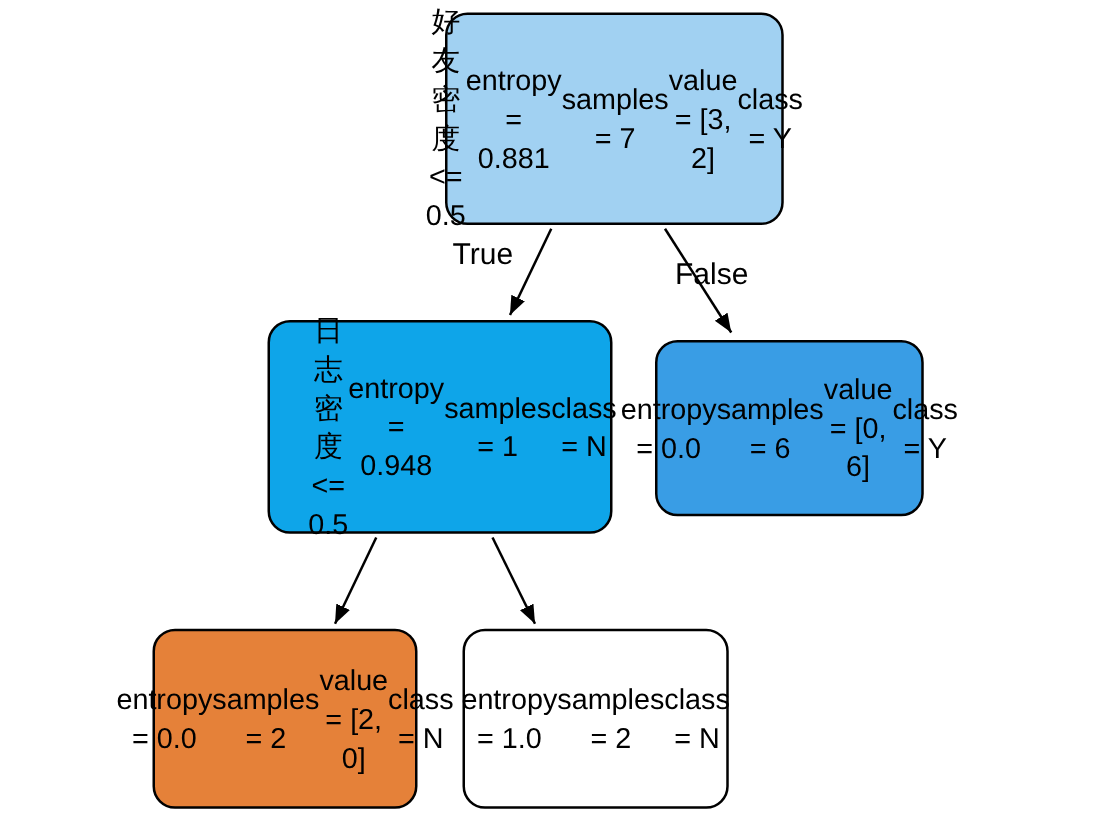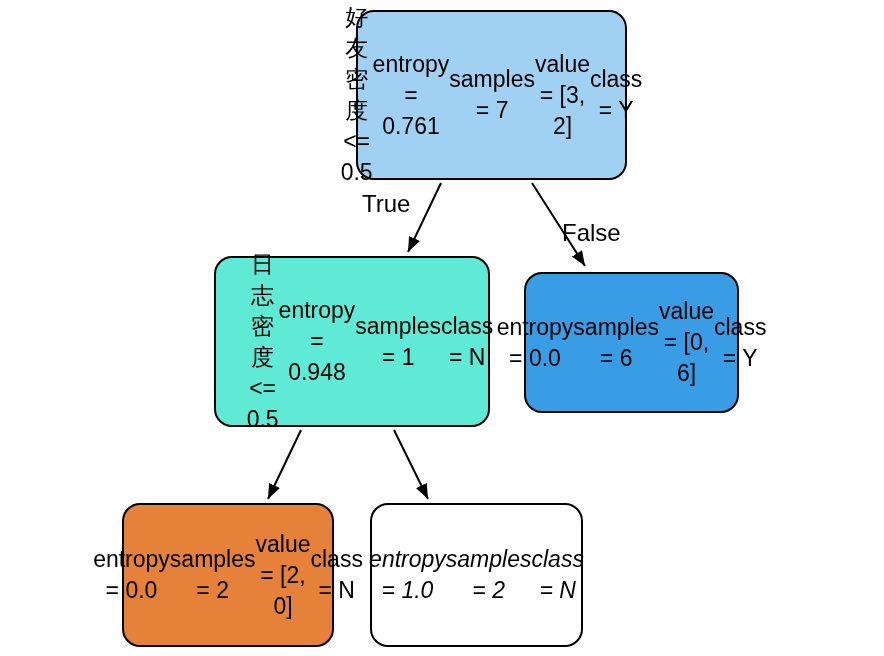--- a/index.html
+++ b/index.html
@@ -42,21 +42,21 @@
   .node-right { left: 524px; top: 272px; width: 215px; height: 141px; }
   .node-ll    { left: 122px; top: 503px; width: 212px; height: 144px; }
   .node-lr    { left: 370px; top: 503px; width: 213px; height: 144px; }
   .edge-label {
     position: absolute;
     color: #000000;
     font-size: 24px;
     line-height: 26px;
   }
   .edge-label-true  { left: 350px; top: 191px; margin-left: 12px; }
-  .edge-label-false { left: 562px; top: 207px; margin-top: 13px; }
+  .edge-label-false { left: 540px; top: 207px; }
 </style>
 </head>
 <body>
 
 <div class="canvas">
 
   <svg class="edges-svg" width="884" height="656" viewBox="0 0 884 656" xmlns="http://www.w3.org/2000/svg">
     <defs>
       <marker id="arrow" markerUnits="userSpaceOnUse" markerWidth="18" markerHeight="14" refX="15" refY="6" orient="auto">
         <path d="M0,0 L15,6 L0,12 z" fill="#000000"></path>
@@ -66,46 +66,46 @@
     <line x1="532" y1="183" x2="585" y2="266" marker-end="url(#arrow)"></line>
     <line x1="301" y1="430" x2="268" y2="499" marker-end="url(#arrow)"></line>
     <line x1="394" y1="430" x2="428" y2="499" marker-end="url(#arrow)"></line>
   </svg>
 
   <div class="edge-label edge-label-true">True</div>
   <div class="edge-label edge-label-false">False</div>
 
   <div class="node node-root" style="background-color: rgb(161, 209, 242);">
     <div>好友密度 &lt;= 0.5</div>
-    <div>entropy = 0.761</div>
+    <div>entropy = 0.881</div>
     <div>samples = 7</div>
     <div>value = [3, 2]</div>
     <div>class = Y</div>
   </div>
 
-  <div class="node node-left" style="background-color: #5eead4; padding-left: 36px;">
+  <div class="node node-left" style="background-color: #0ea5e9; padding-left: 36px;">
     <div>日志密度 &lt;= 0.5</div>
     <div>entropy = 0.948</div>
     <div>samples = 1</div>
     <div>class = N</div>
   </div>
 
   <div class="node node-right" style="background-color: rgb(57, 157, 229);">
     <div>entropy = 0.0</div>
     <div>samples = 6</div>
     <div>value = [0, 6]</div>
     <div>class = Y</div>
   </div>
 
   <div class="node node-ll" style="background-color: rgb(229, 129, 57);">
     <div>entropy = 0.0</div>
     <div>samples = 2</div>
     <div>value = [2, 0]</div>
     <div>class = N</div>
   </div>
 
-  <div class="node node-lr" style="background-color: rgb(255, 255, 255); font-style: italic;">
+  <div class="node node-lr" style="background-color: rgb(255, 255, 255);">
     <div>entropy = 1.0</div>
     <div>samples = 2</div>
     <div>class = N</div>
   </div>
 
 </div>
 
 </body></html>

